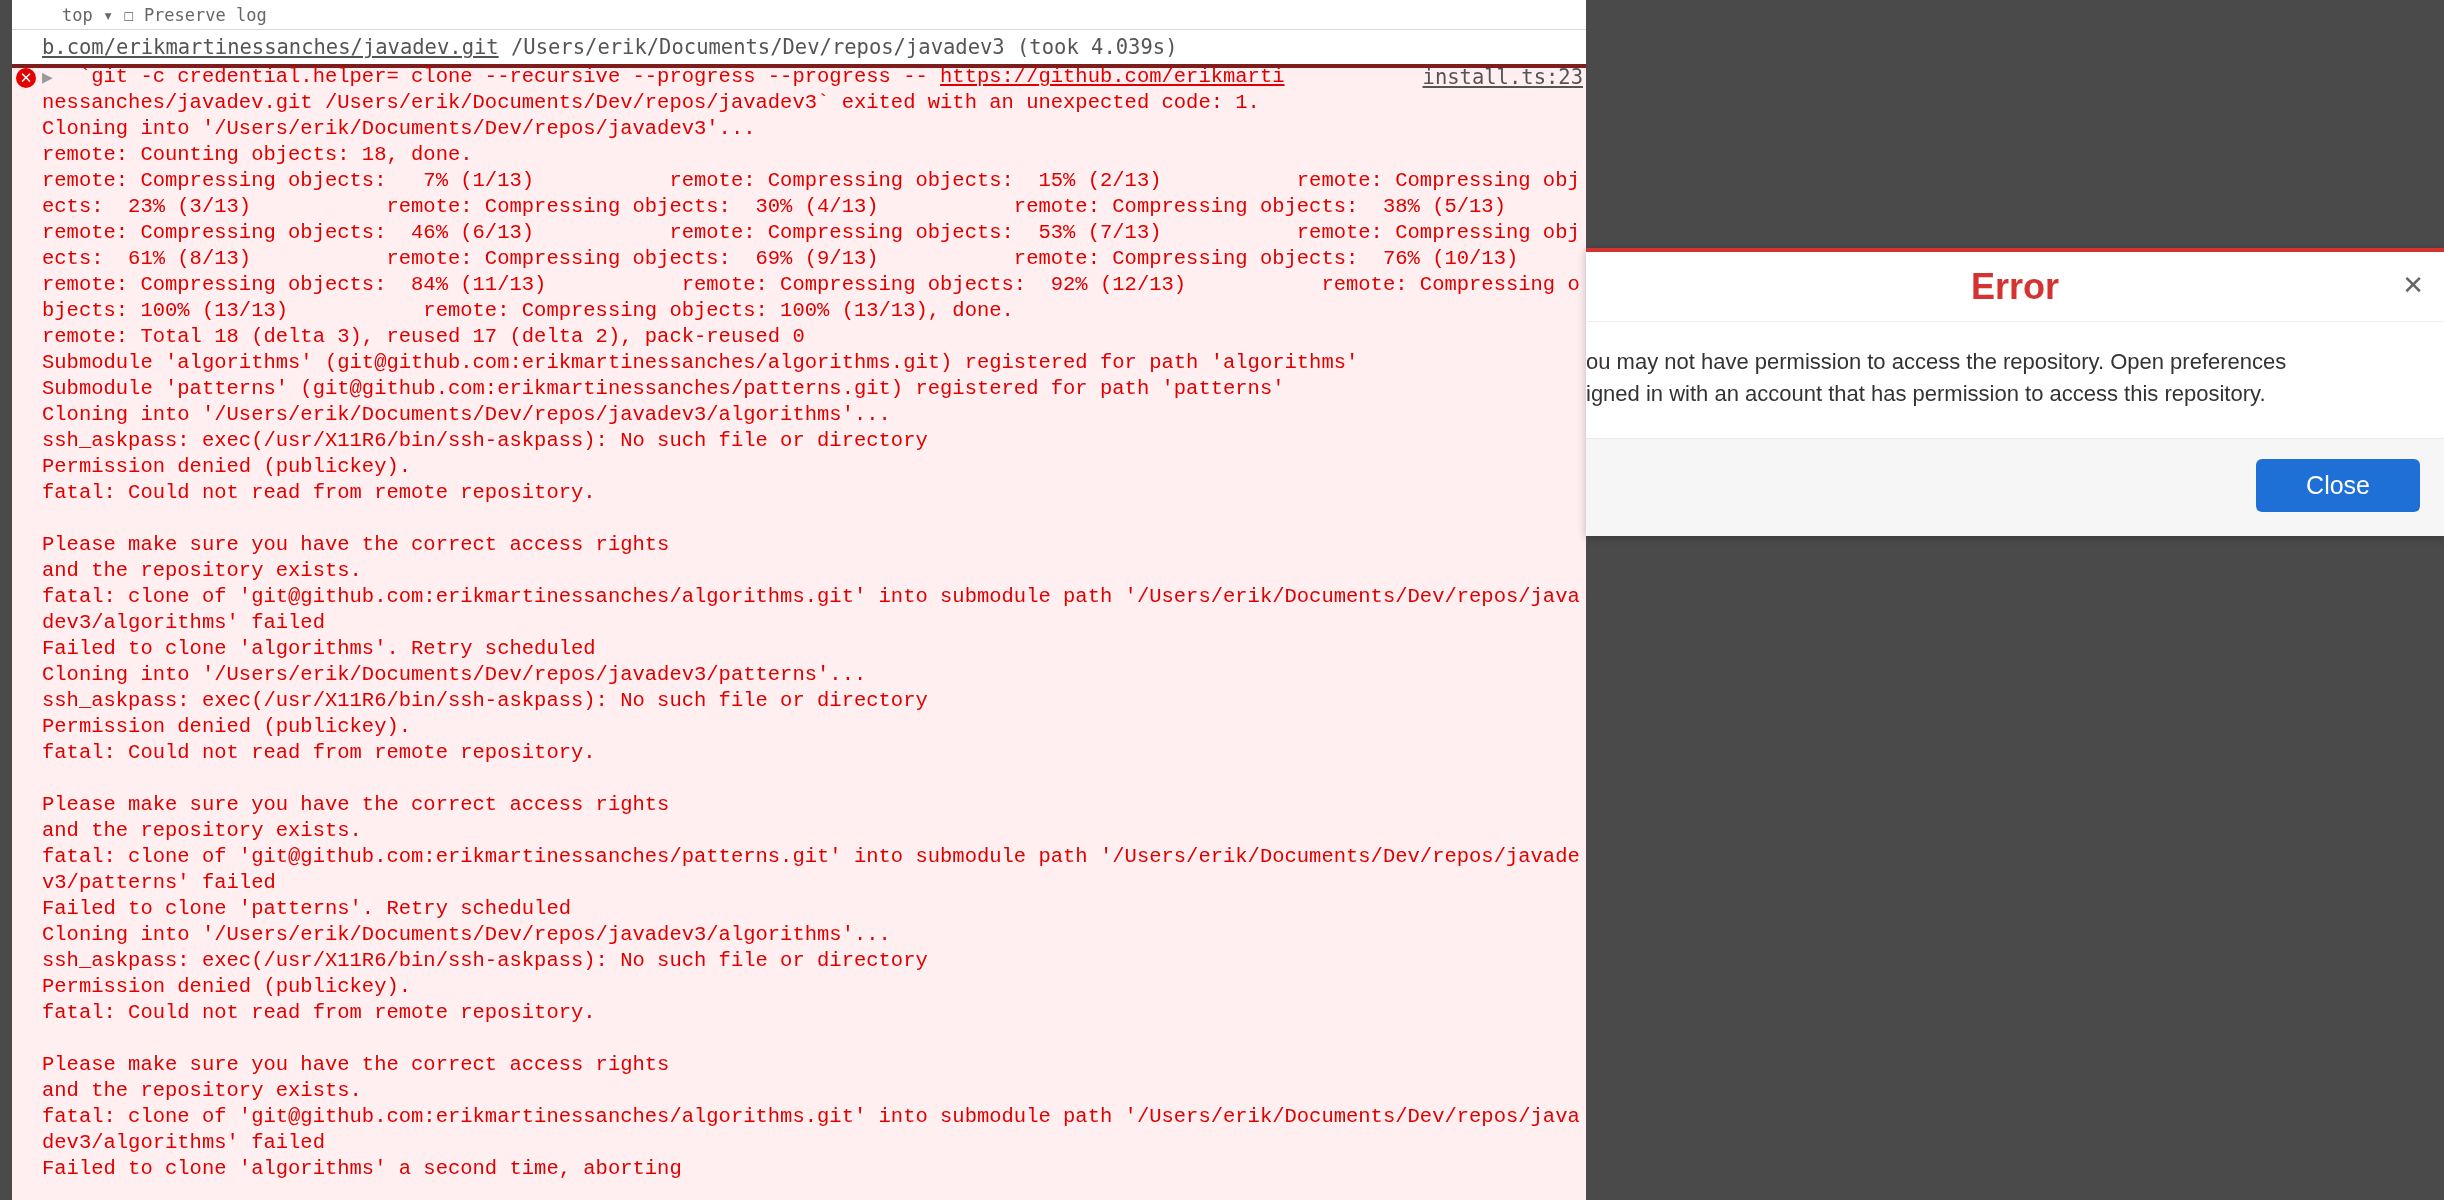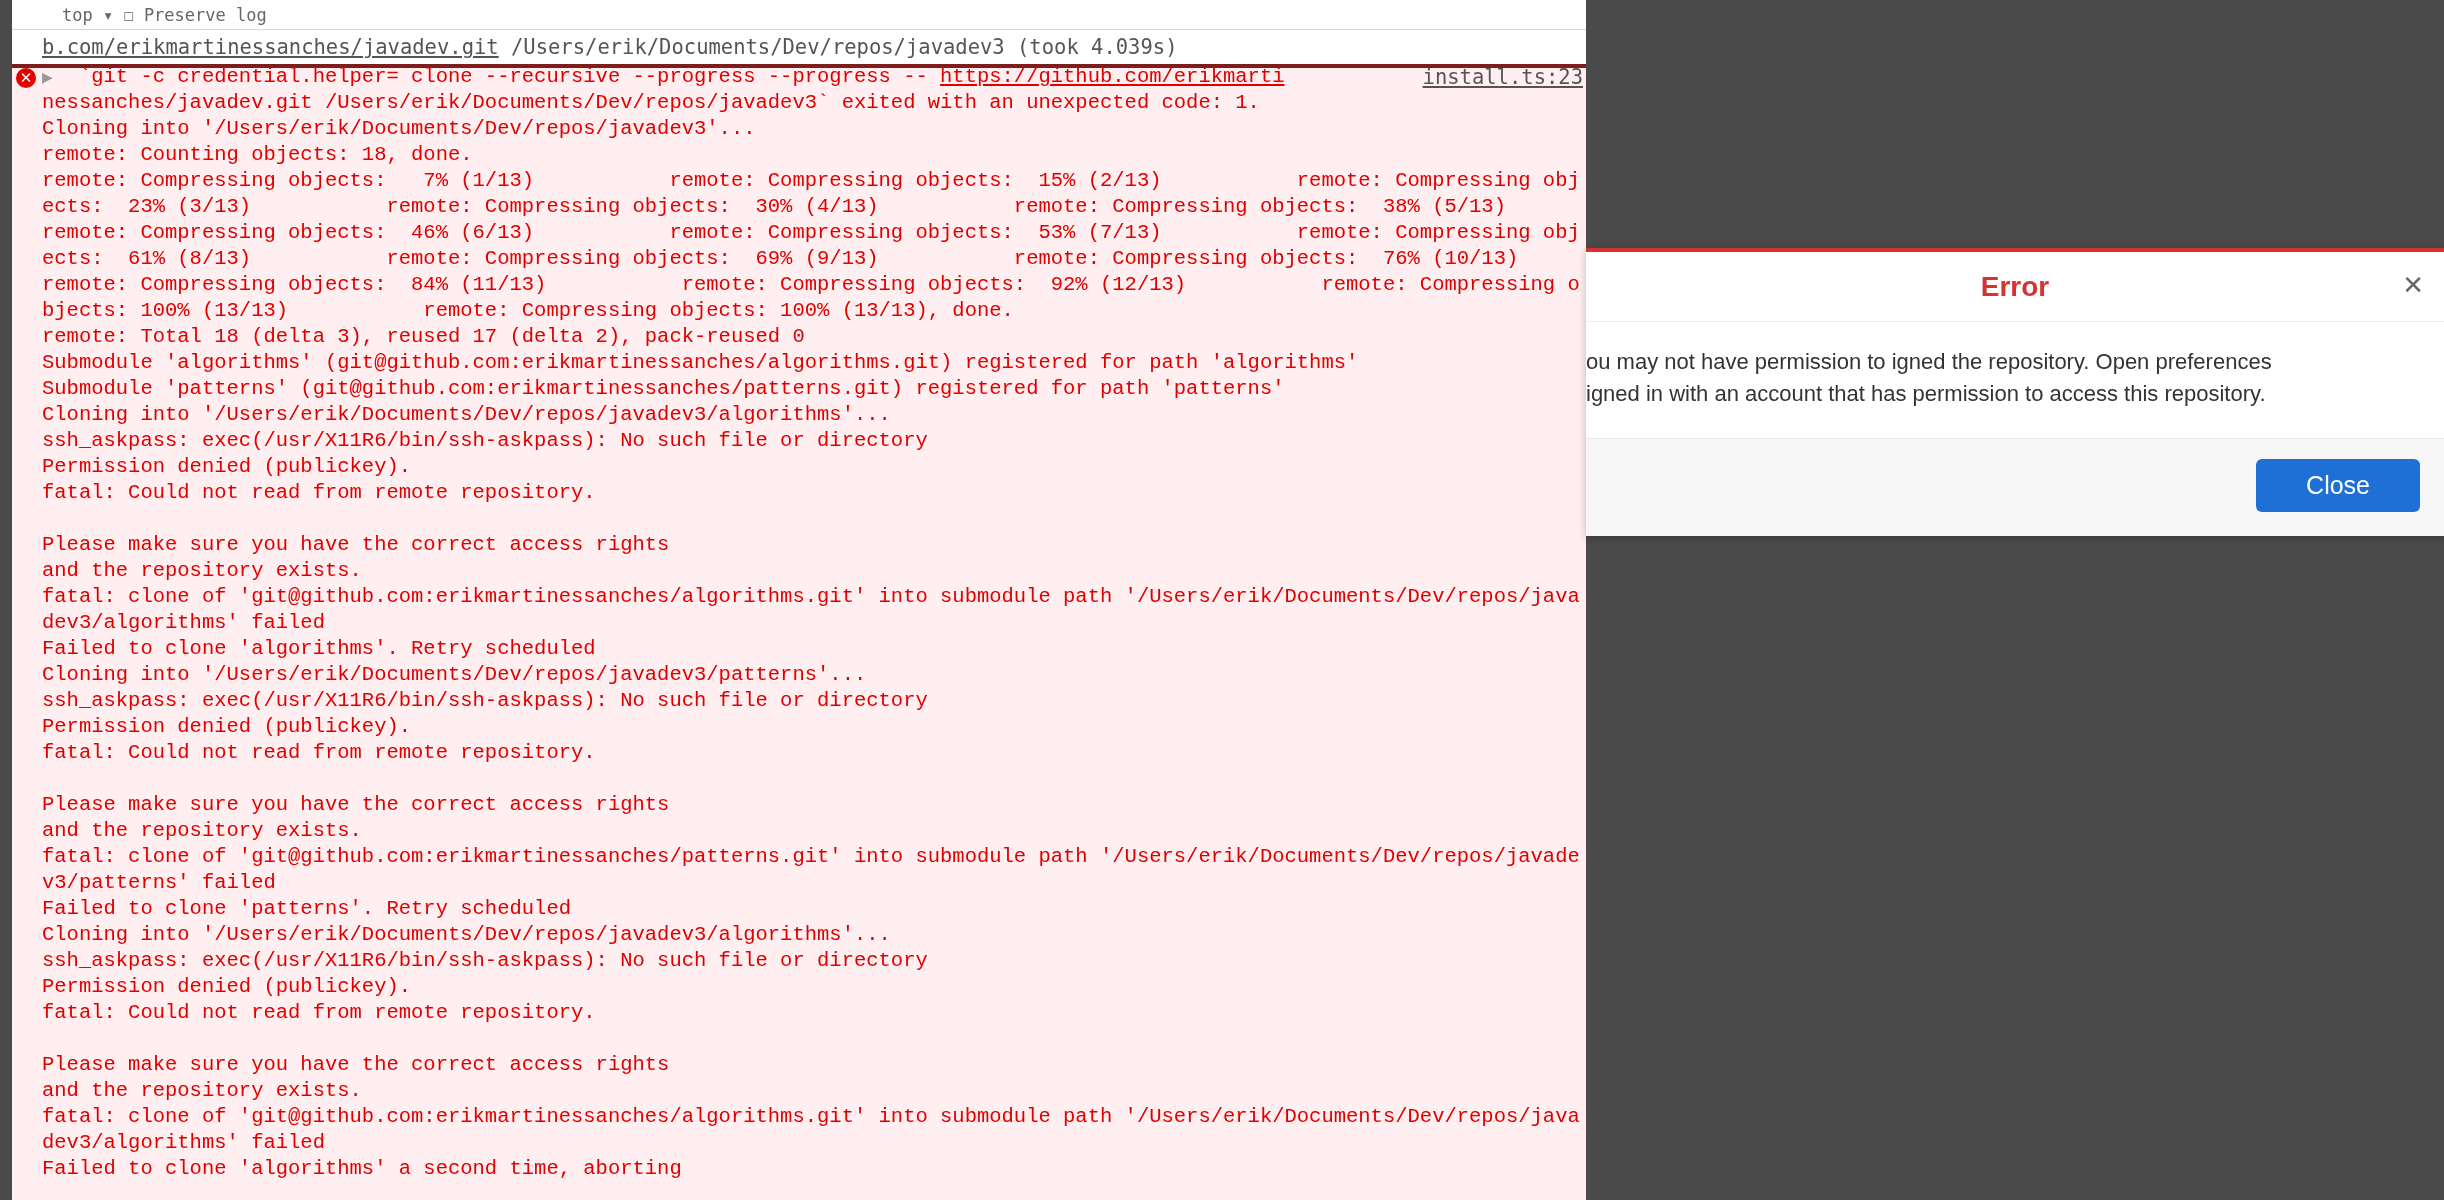--- a/index.html
+++ b/index.html
@@ -93,21 +93,21 @@
   }
   .dialog-header {
     display:flex;
     align-items:center;
     justify-content:center;
     position:relative;
     height:70px;
     border-bottom:1px solid #eee;
   }
   .dialog-title {
-    font-size:28px;
+    font-size:36px;
     font-weight:600;
     color:#d53232;
   }
   .dialog-close {
     position:absolute;
     right:20px;
     top:20px;
     font-size:26px;
     color:#666;
     cursor:pointer;
@@ -192,19 +192,19 @@
 <div class="right-bg"></div>
 
 <div class="dialog">
   <div class="dialog-header">
     <div class="dialog-title">Error</div>
     <button class="dialog-close">
       <span>✕</span>
     </button>
   </div>
   <div class="dialog-body">
-    <div>ou may not have permission to igned the repository. Open preferences</div>
+    <div>ou may not have permission to access the repository. Open preferences</div>
     <div>igned in with an account that has permission to access this repository.</div>
   </div>
   <div class="dialog-footer">
     <button class="btn-close">Close</button>
   </div>
 </div>
 
 </body></html>

